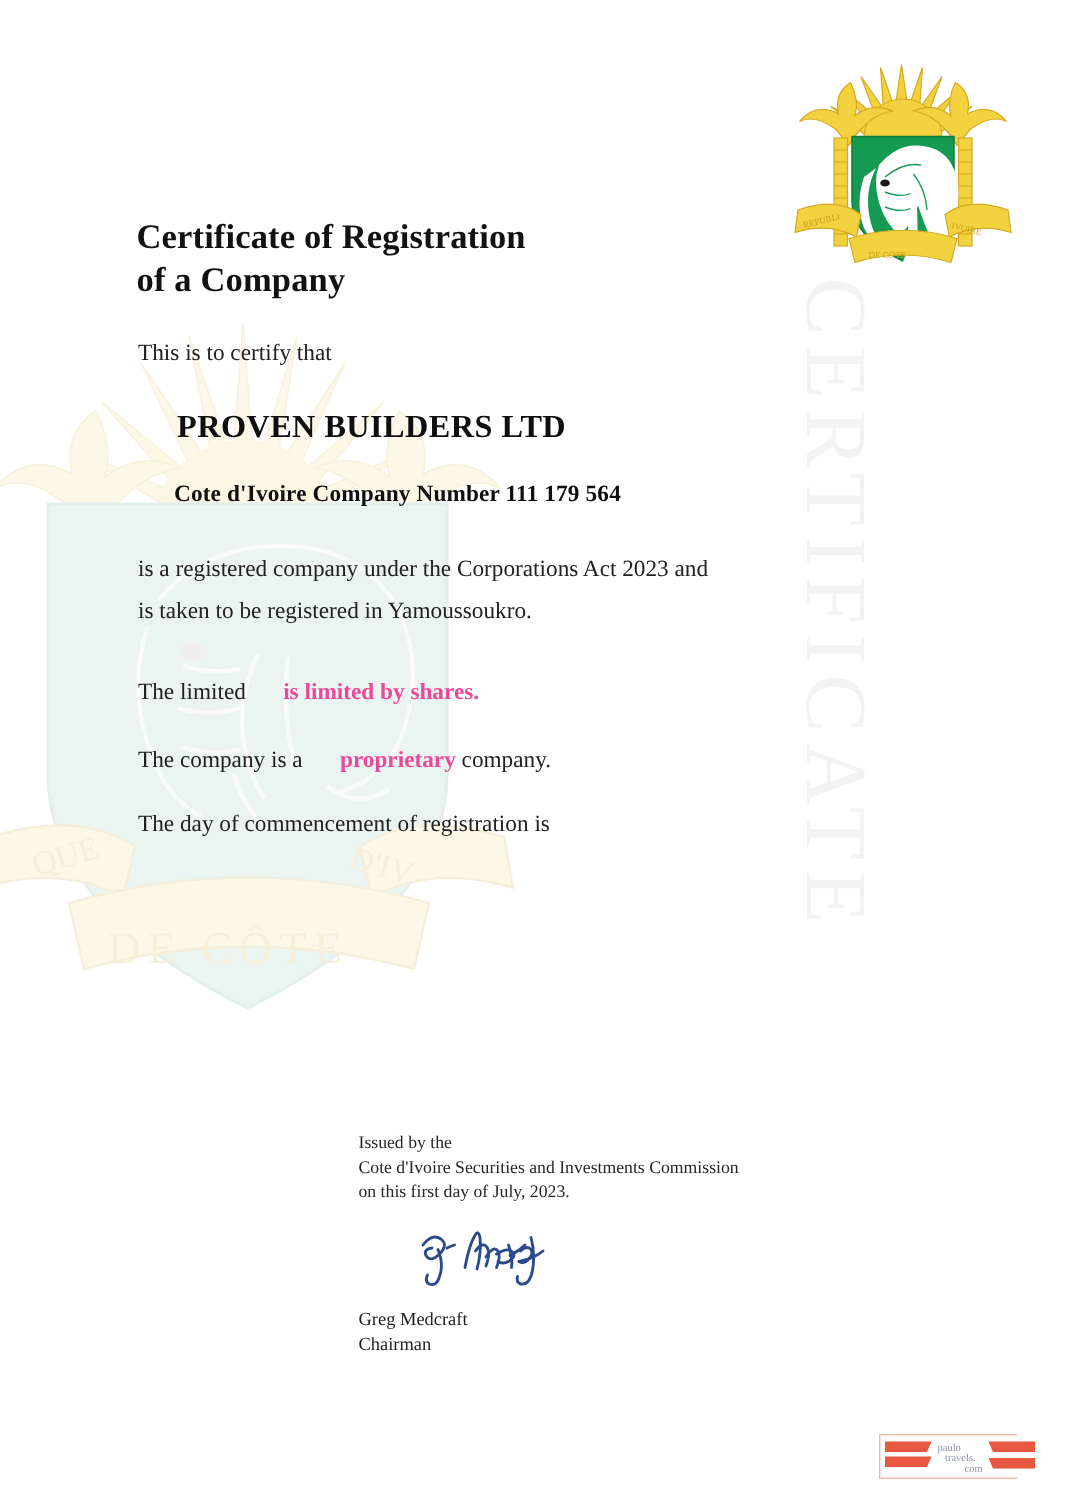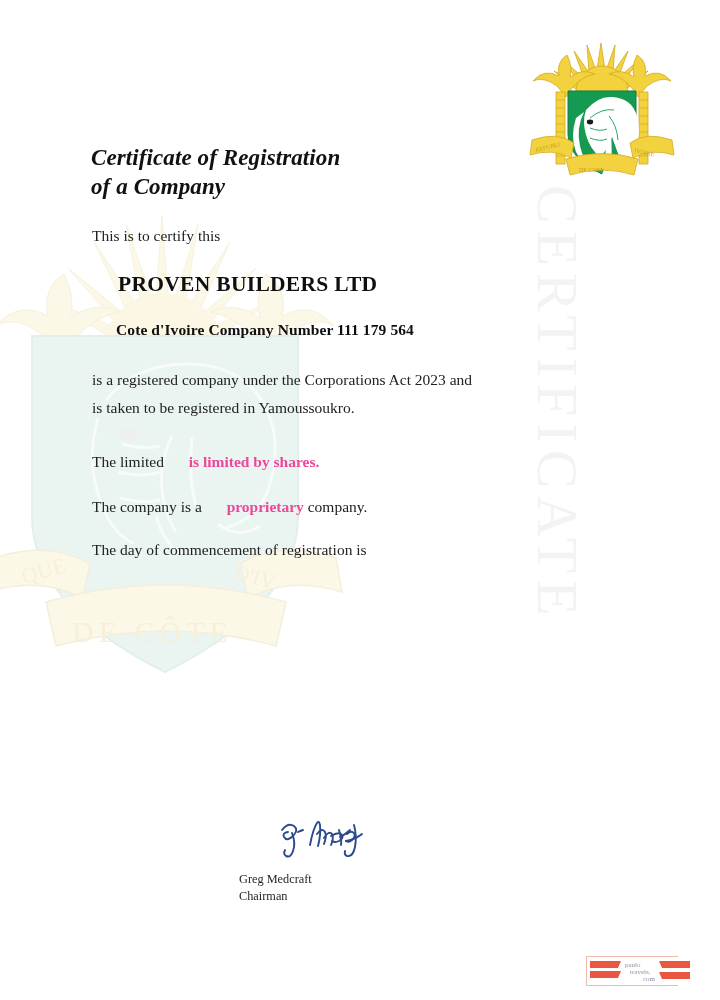--- a/index.html
+++ b/index.html
@@ -63,21 +63,20 @@
   .title {
     position: absolute;
     left: 91px;
     top: 143px;
     width: 420px;
     font-size: 23px;
     font-weight: bold;
     line-height: 29px;
     letter-spacing: 0.1px;
     color: #111111;
-    font-style: italic;
   }
 
   .certify-line {
     position: absolute;
     left: 92px;
     top: 227px;
     font-size: 15.5px;
     color: #222222;
   }
 
@@ -291,21 +290,21 @@
         <text x="55" y="132">DE COTE</text>
       </g>
     </svg>
   </div>
 
   <div class="title">
     <div>Certificate of Registration</div>
     <div>of a Company</div>
   </div>
 
-  <div class="certify-line">This is to certify this</div>
+  <div class="certify-line">This is to certify that</div>
 
   <div class="company-name">PROVEN BUILDERS LTD</div>
 
   <div class="company-number">Cote d'Ivoire Company Number 111 179 564</div>
 
   <div class="para p-registered">
     <span>is a registered company under the Corporations Act 2023 and</span><br>
     <span>is taken to be registered in Yamoussoukro.</span>
   </div>
 
@@ -314,20 +313,23 @@
   </div>
 
   <div class="para p-proprietary">
     <span>The company is a </span><b>proprietary</b><span> company.</span>
   </div>
 
   <div class="para p-commence">
     <span>The day of commencement of registration is</span><br>
   </div>
 
+  <div class="issuer">Issued by the
+Cote d'Ivoire Securities and Investments Commission
+on this first day of July, 2023.</div>
 
   <div class="signature">
     <svg viewBox="0 0 110 48" width="110" height="48" aria-hidden="true">
       <g fill="none" stroke="#2a4a8c" stroke-width="1.9" stroke-linecap="round">
         <path d="M6 16 q6 -8 12 -4 q5 4 -1 10 q-6 6 -9 1 q-2 -4 4 -5"></path>
         <path d="M16 19 q4 10 1 18 q-2 7 -7 5 q-3 -2 -1 -6"></path>
         <path d="M22 18 q2 -1 5 -2"></path>
         <path d="M34 31 q3 -16 7 -22 q2 -3 3 2 q1 10 -2 21"></path>
         <path d="M41 20 q5 -7 8 -2 q2 4 -1 12"></path>
         <path d="M48 24 q5 -8 8 -4 q2 4 -1 11"></path>

